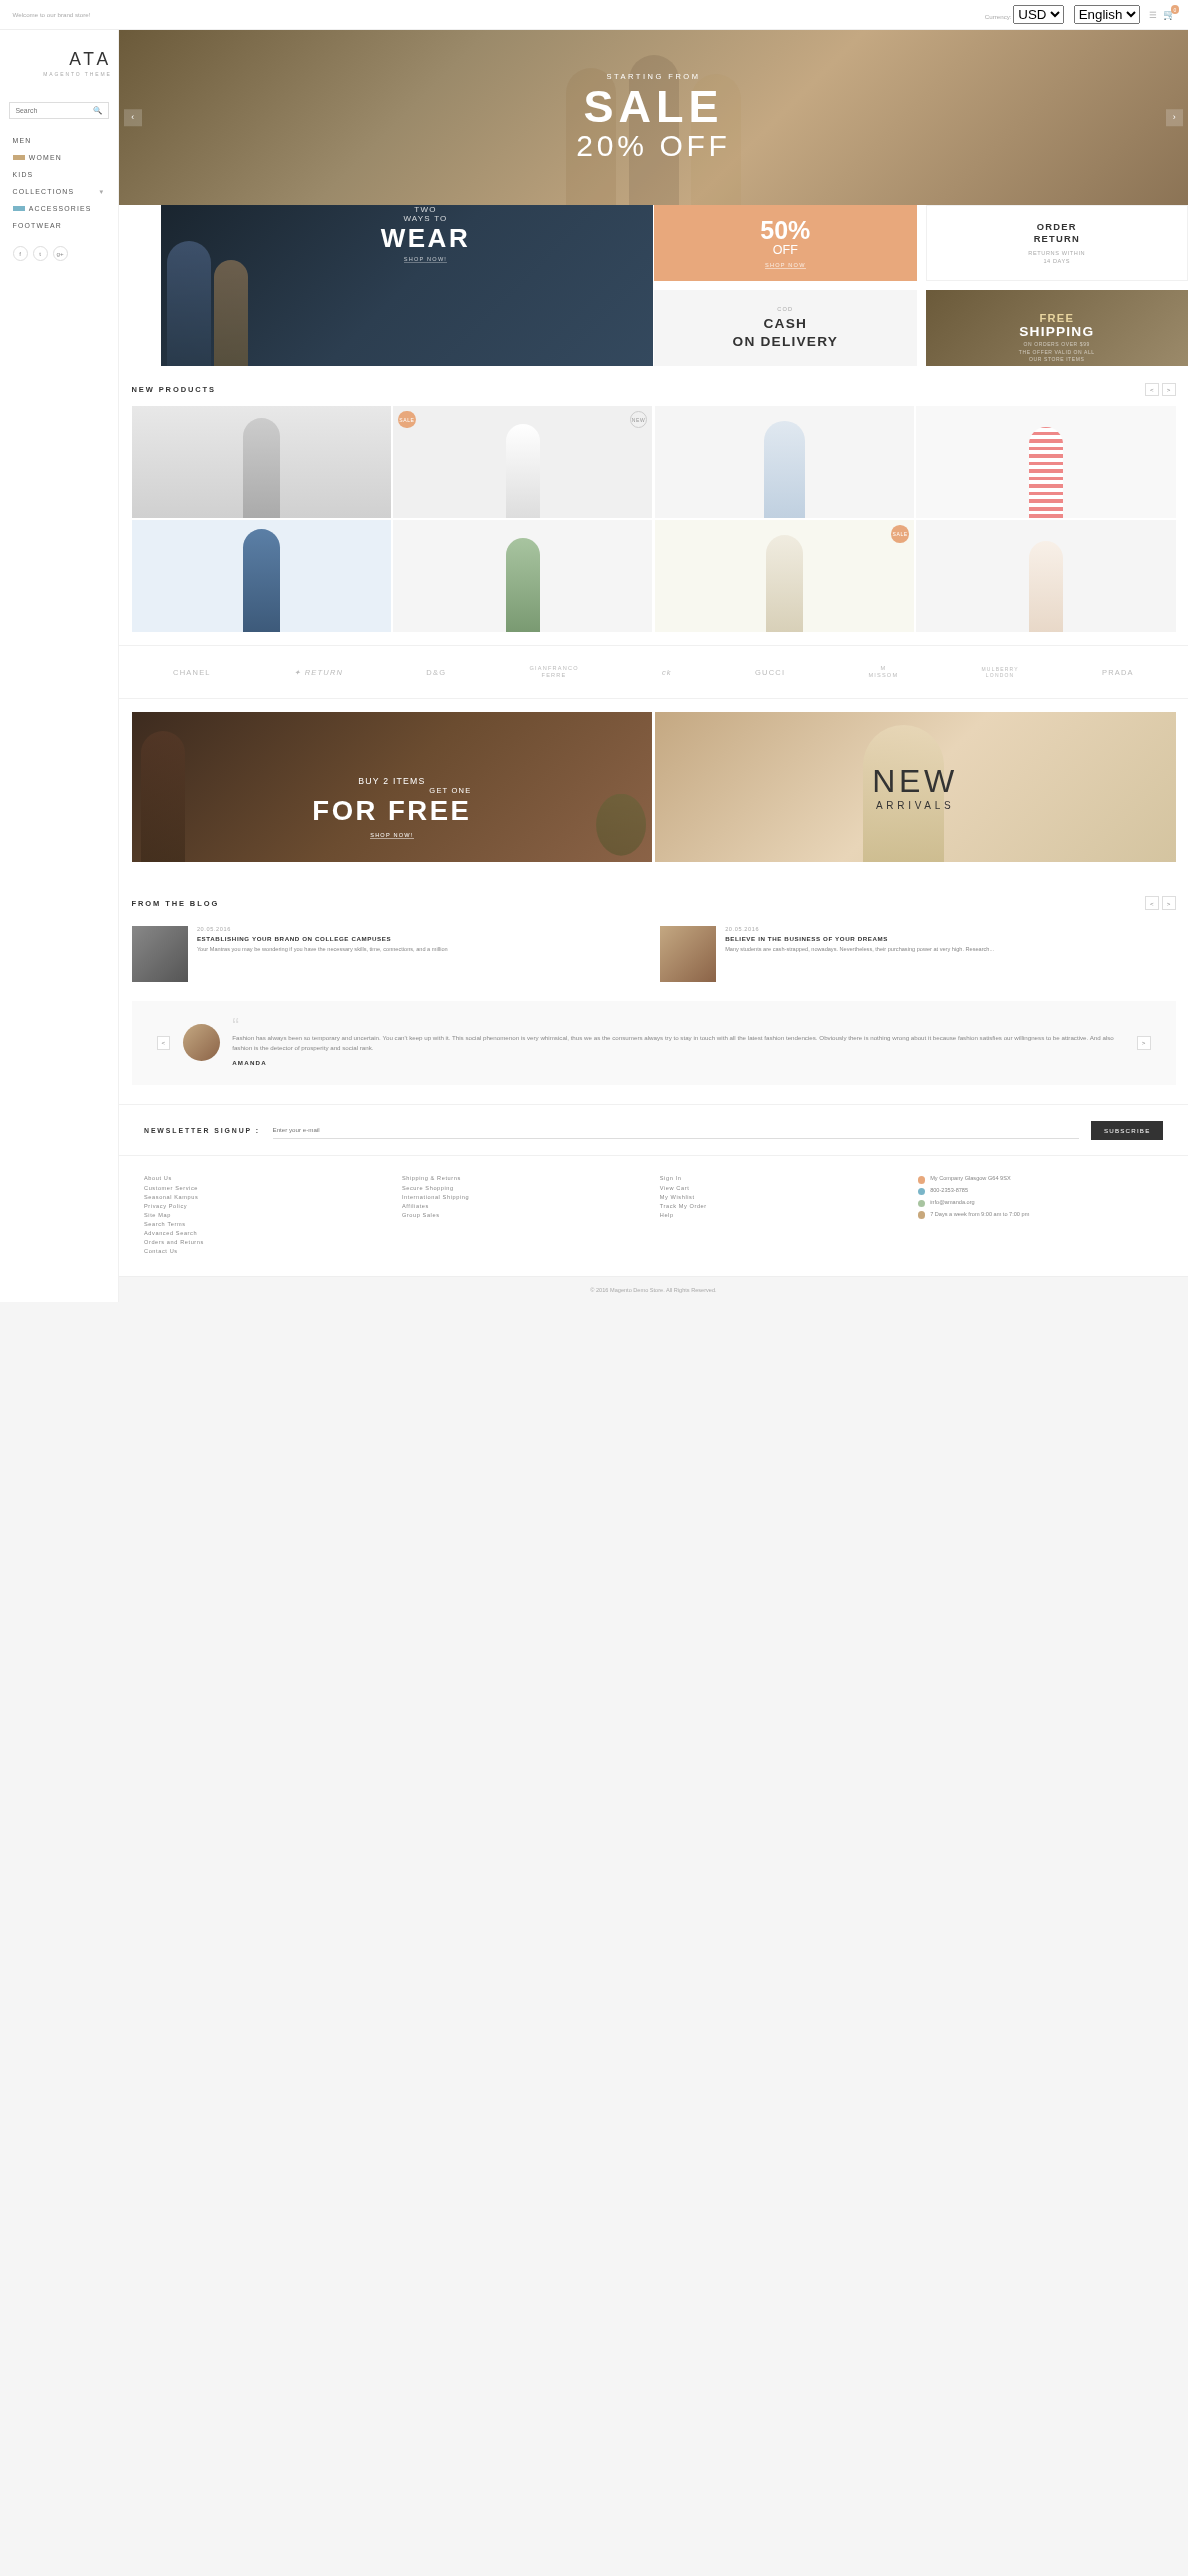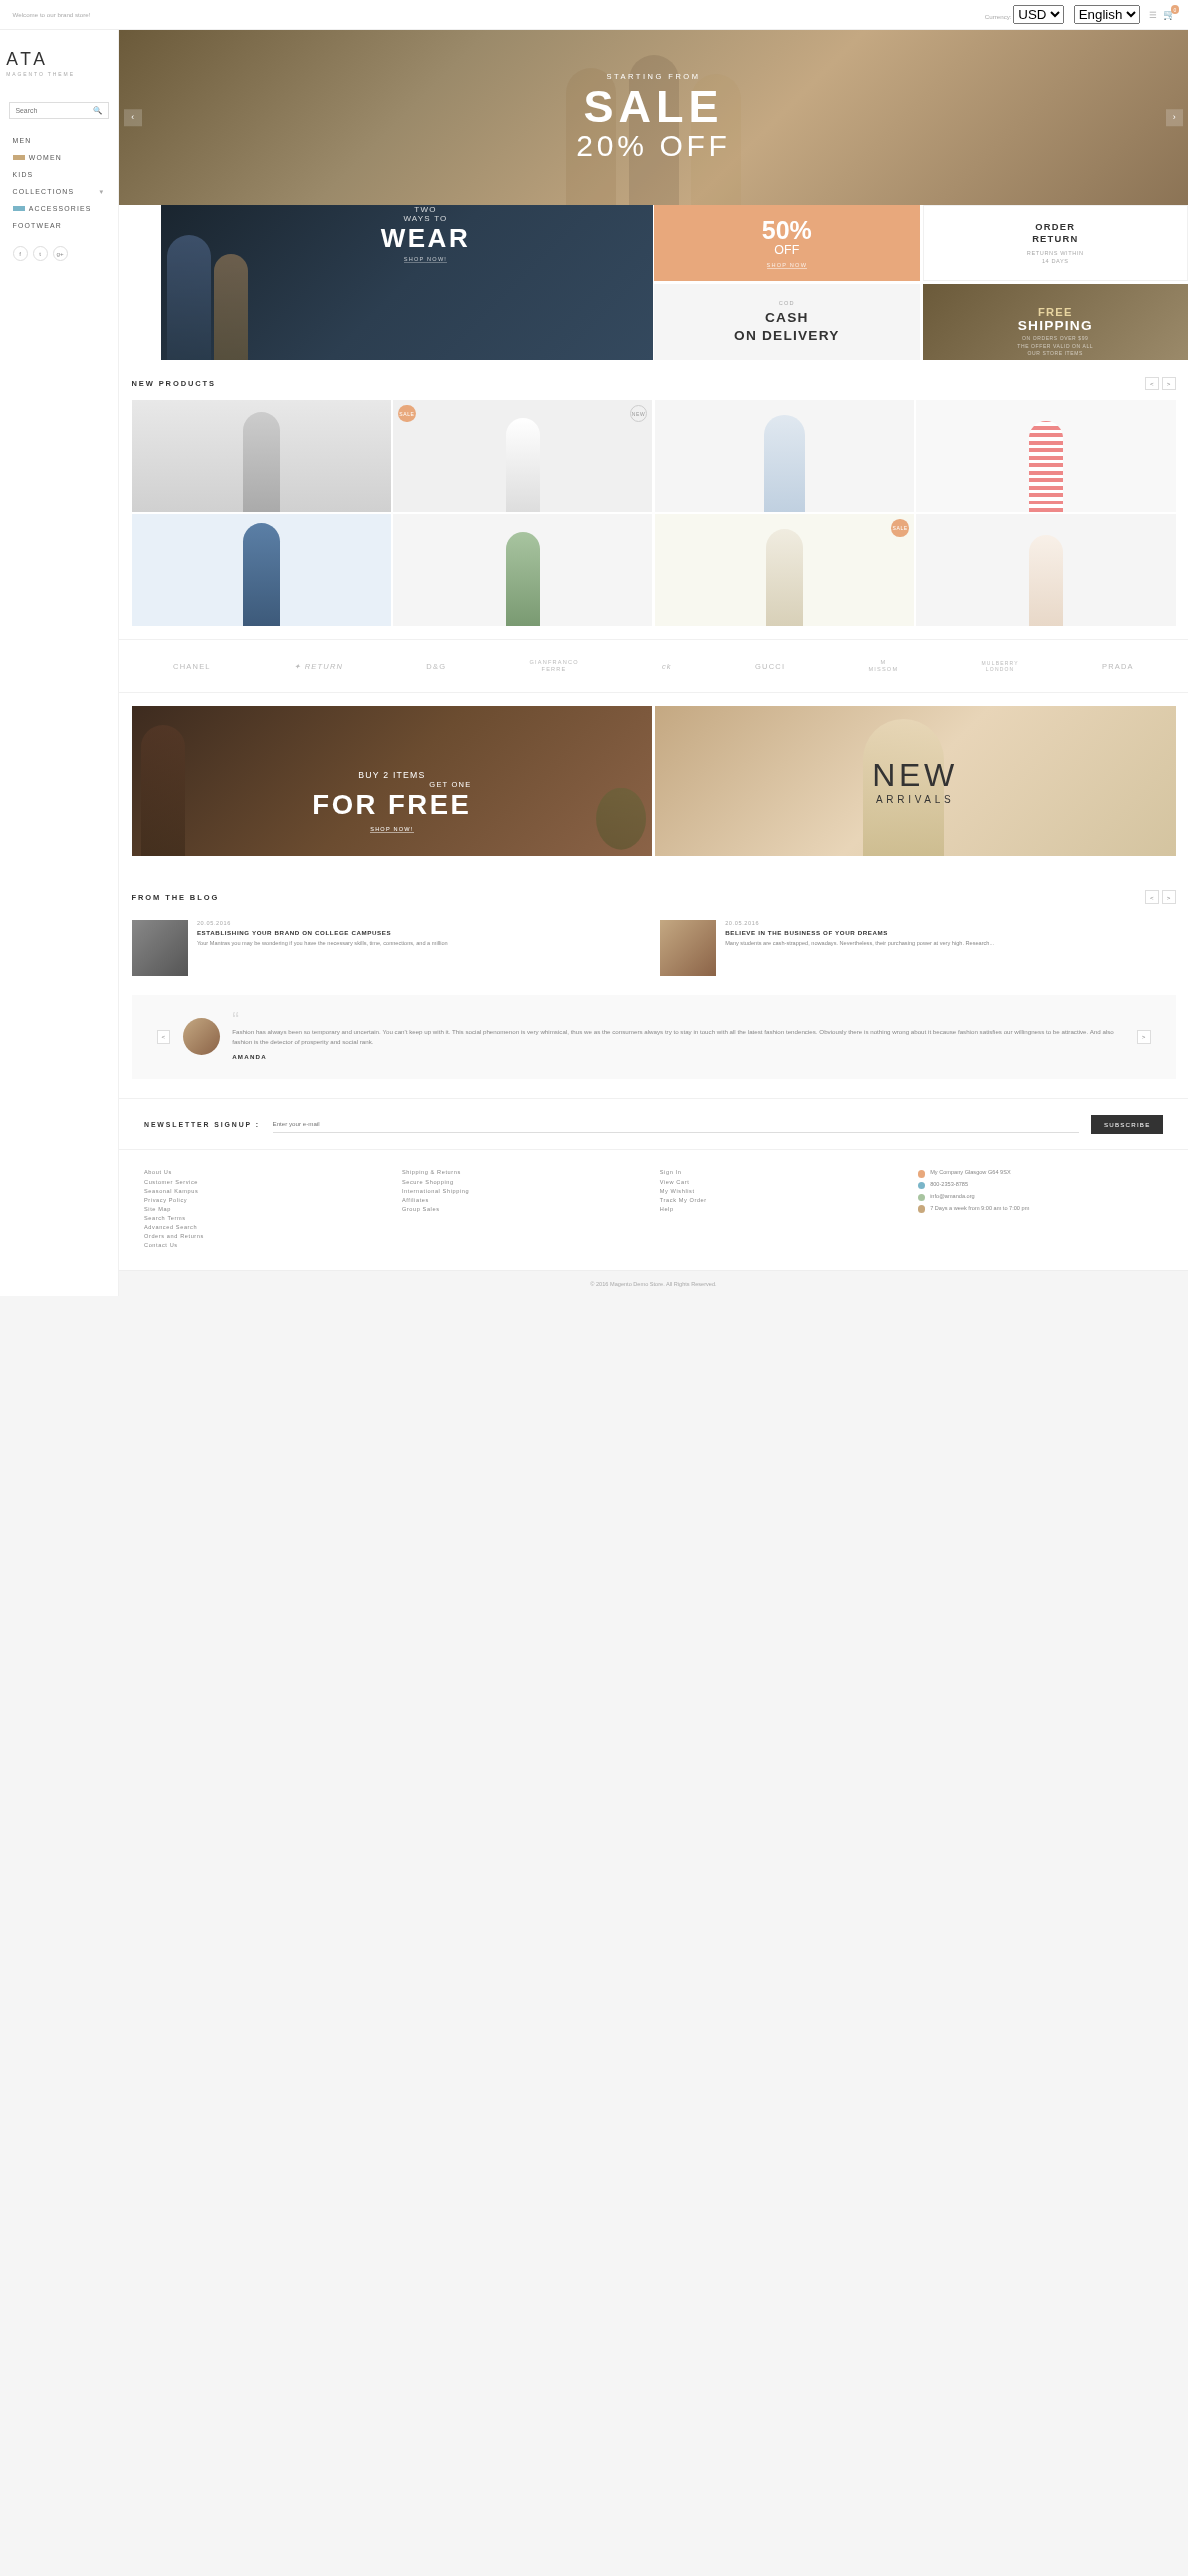--- a/index.html
+++ b/index.html
@@ -10,21 +10,21 @@
 
     
     .sidebar {
       width: 119px;
       min-width: 119px;
       background: #fff;
       padding: 12.5px 0;
       border-right: 0.6px solid #f0f0f0;
     }
     .sidebar .logo {
-      text-align: left;
+      text-align: right;
       margin-bottom: 19px;
       padding: 6.2px;
     }
     .sidebar .logo-text {
       font-size: 17.5px;
       font-weight: 300;
       letter-spacing: 3.7px;
       color: #333;
     }
     .sidebar .logo-sub {
@@ -527,21 +527,21 @@
           <div style="width:34px;height:106px;background:linear-gradient(180deg,#8b7355 0%,#6b5a3a 100%);border-radius:17.5px 17.5px 0 0;margin-left:3.1px;"></div>
         </div>
         <div class="promo-two-ways-content" style="margin-left:37px;">
           <div style="font-size:8px;font-weight:300;letter-spacing:1.2px;color:#fff;opacity:0.8;">TWO</div>
           <div style="font-size:8px;font-weight:300;letter-spacing:1.2px;color:#fff;opacity:0.8;">WAYS TO</div>
           <div style="font-size:26px;font-weight:700;letter-spacing:2.5px;color:#fff;">WEAR</div>
           <div style="font-size:5.6px;letter-spacing:1.2px;color:rgba(255,255,255,0.7);border-bottom:0.6px solid rgba(255,255,255,0.3);display:inline-block;cursor:pointer;">SHOP NOW!</div>
         </div>
       </div>
 
-      <div style="display:grid;grid-template-columns:1fr 1fr;grid-template-rows:1fr 1fr;gap:3px;">
+      <div style="display:grid;grid-template-columns:1fr 1fr;grid-template-rows:1fr 1fr;gap:9px;">
 
         <div style="background:#e8a87c;display:flex;align-items:center;justify-content:center;flex-direction:column;padding:12.5px;min-height:75px;">
           <div style="font-size:25px;font-weight:700;color:#fff;line-height:1;">50%</div>
           <div style="font-size:12.5px;font-weight:300;color:#fff;">OFF</div>
           <div style="font-size:5.6px;letter-spacing:1.2px;color:rgba(255,255,255,0.8);margin-top:5px;cursor:pointer;border-bottom:0.6px solid rgba(255,255,255,0.5);">SHOP NOW</div>
         </div>
 
         <div style="background:#fff;display:flex;align-items:center;justify-content:center;flex-direction:column;padding:12.5px;min-height:75px;border:0.6px solid #f0f0f0;">
           <div style="font-size:9.4px;font-weight:700;letter-spacing:1.2px;color:#333;text-align:center;line-height:1.3;">
             ORDER<br>RETURN

